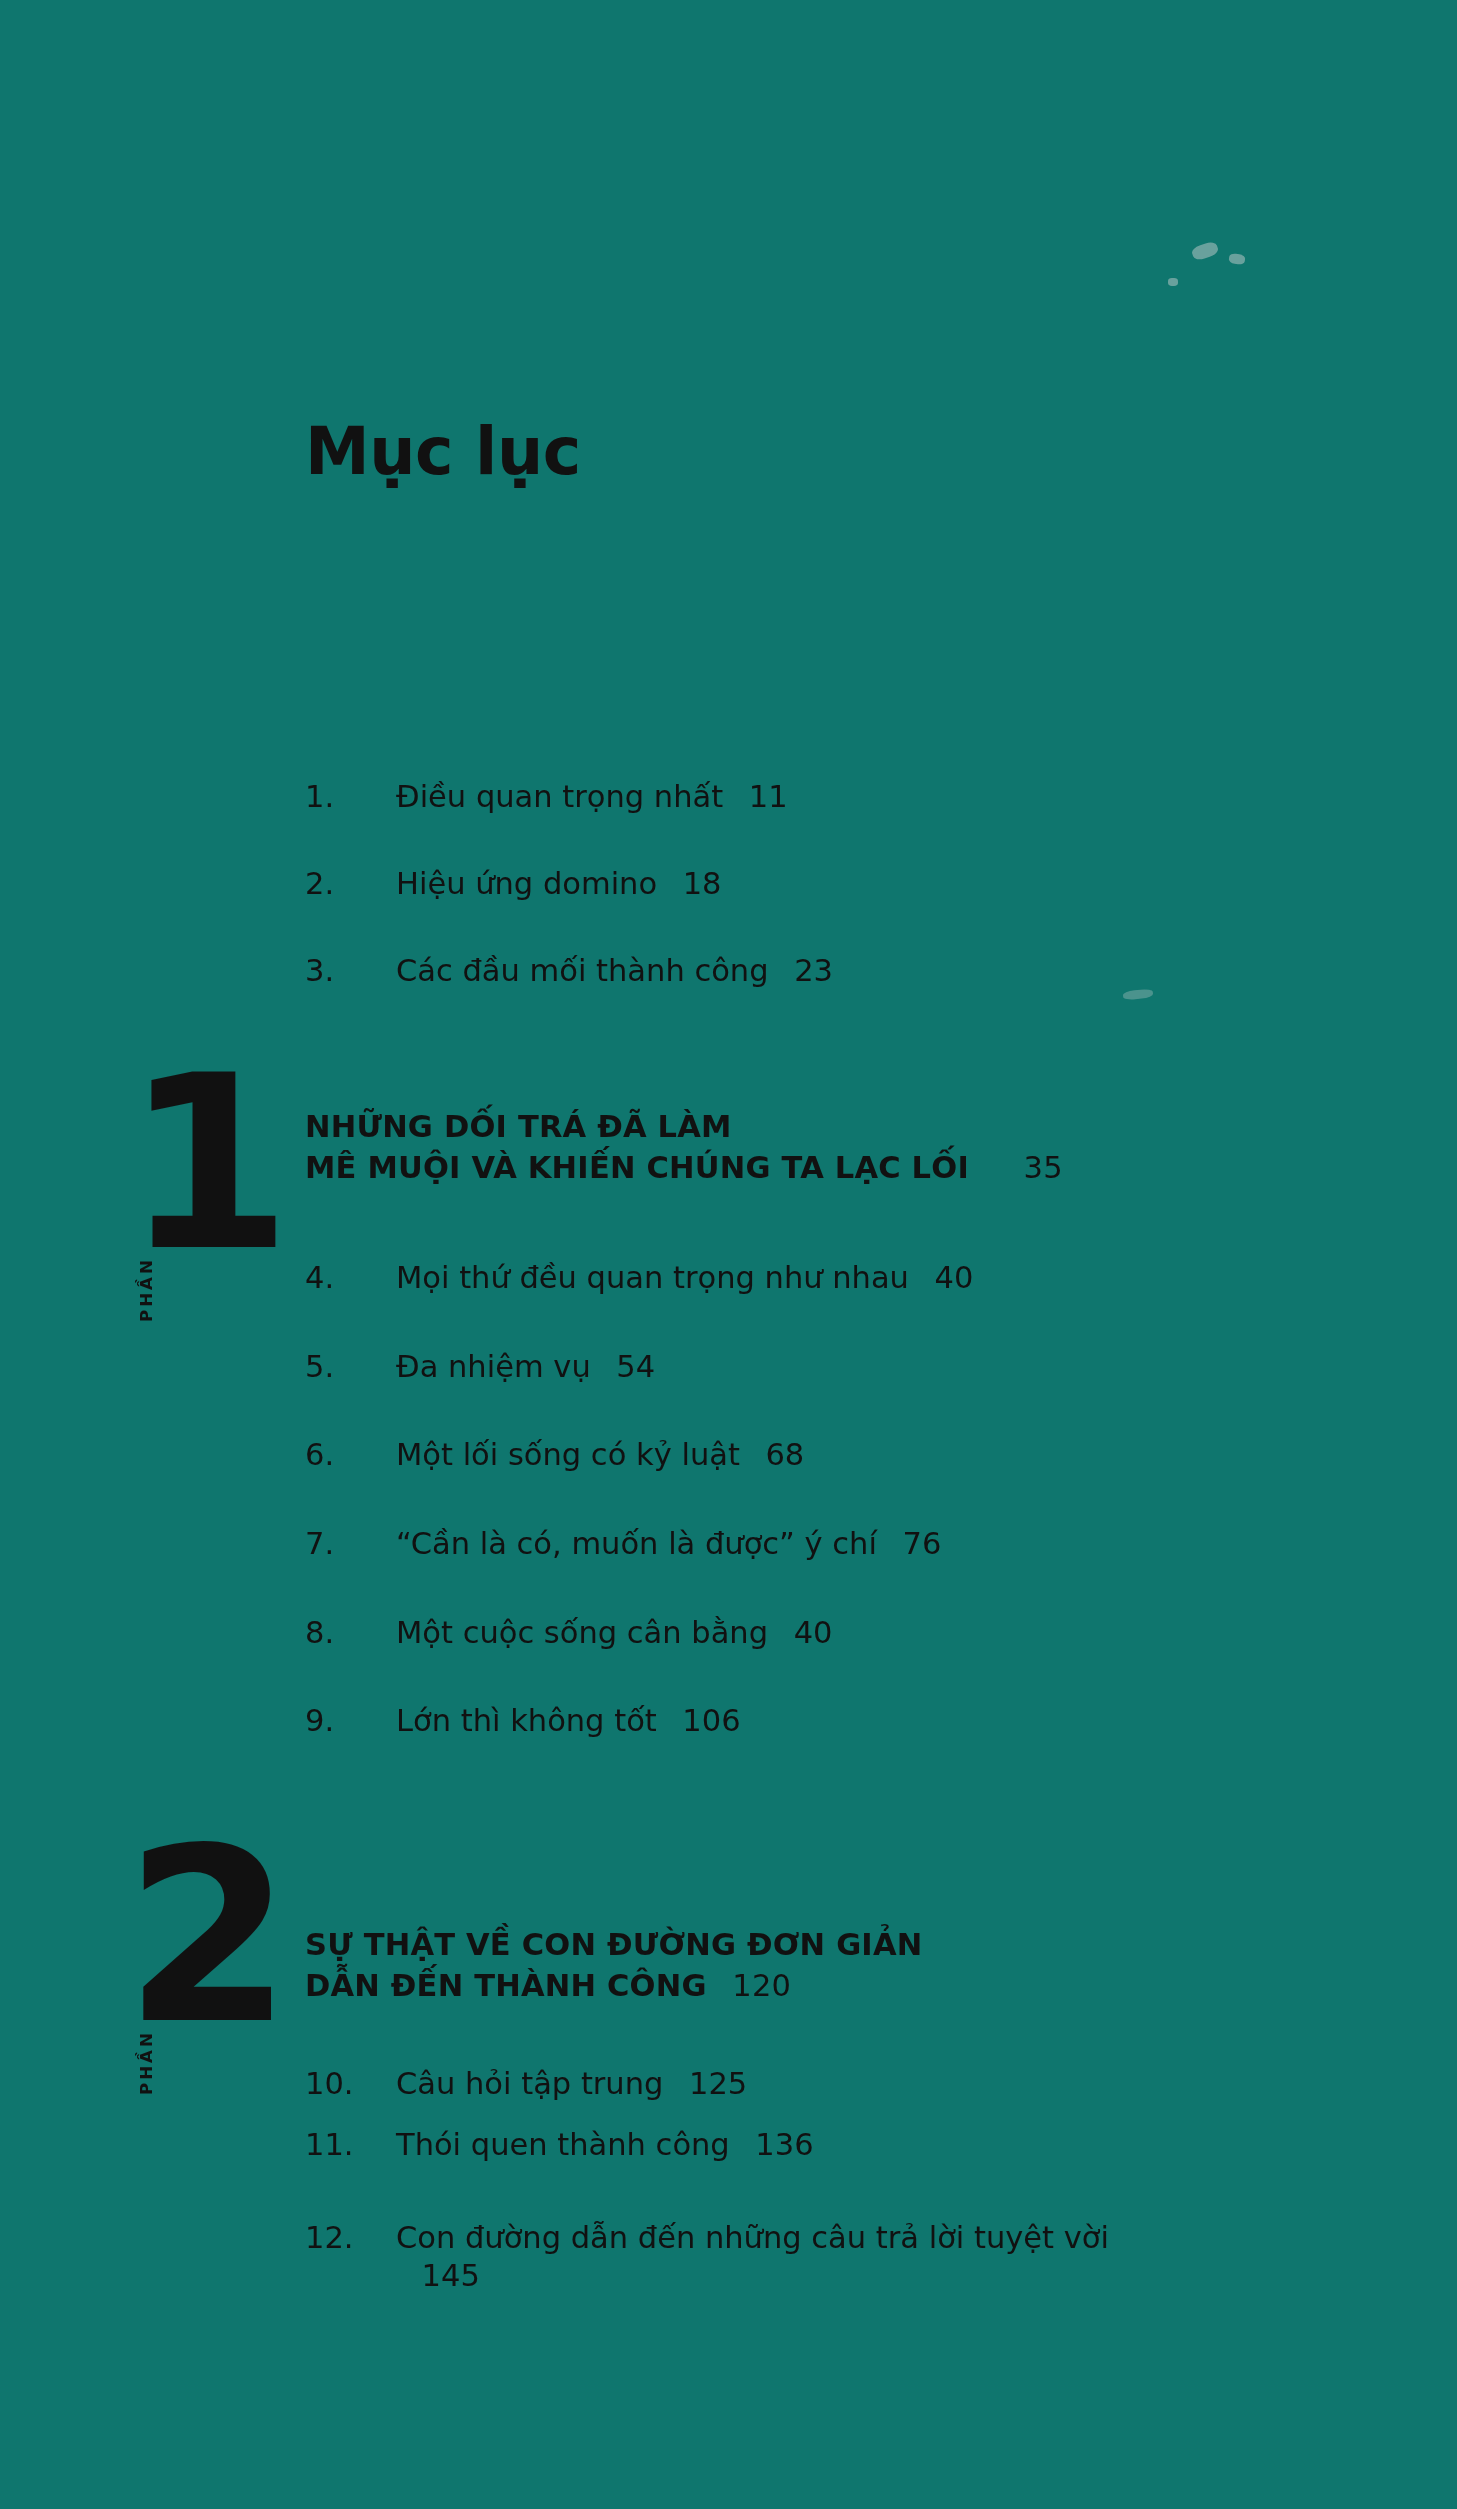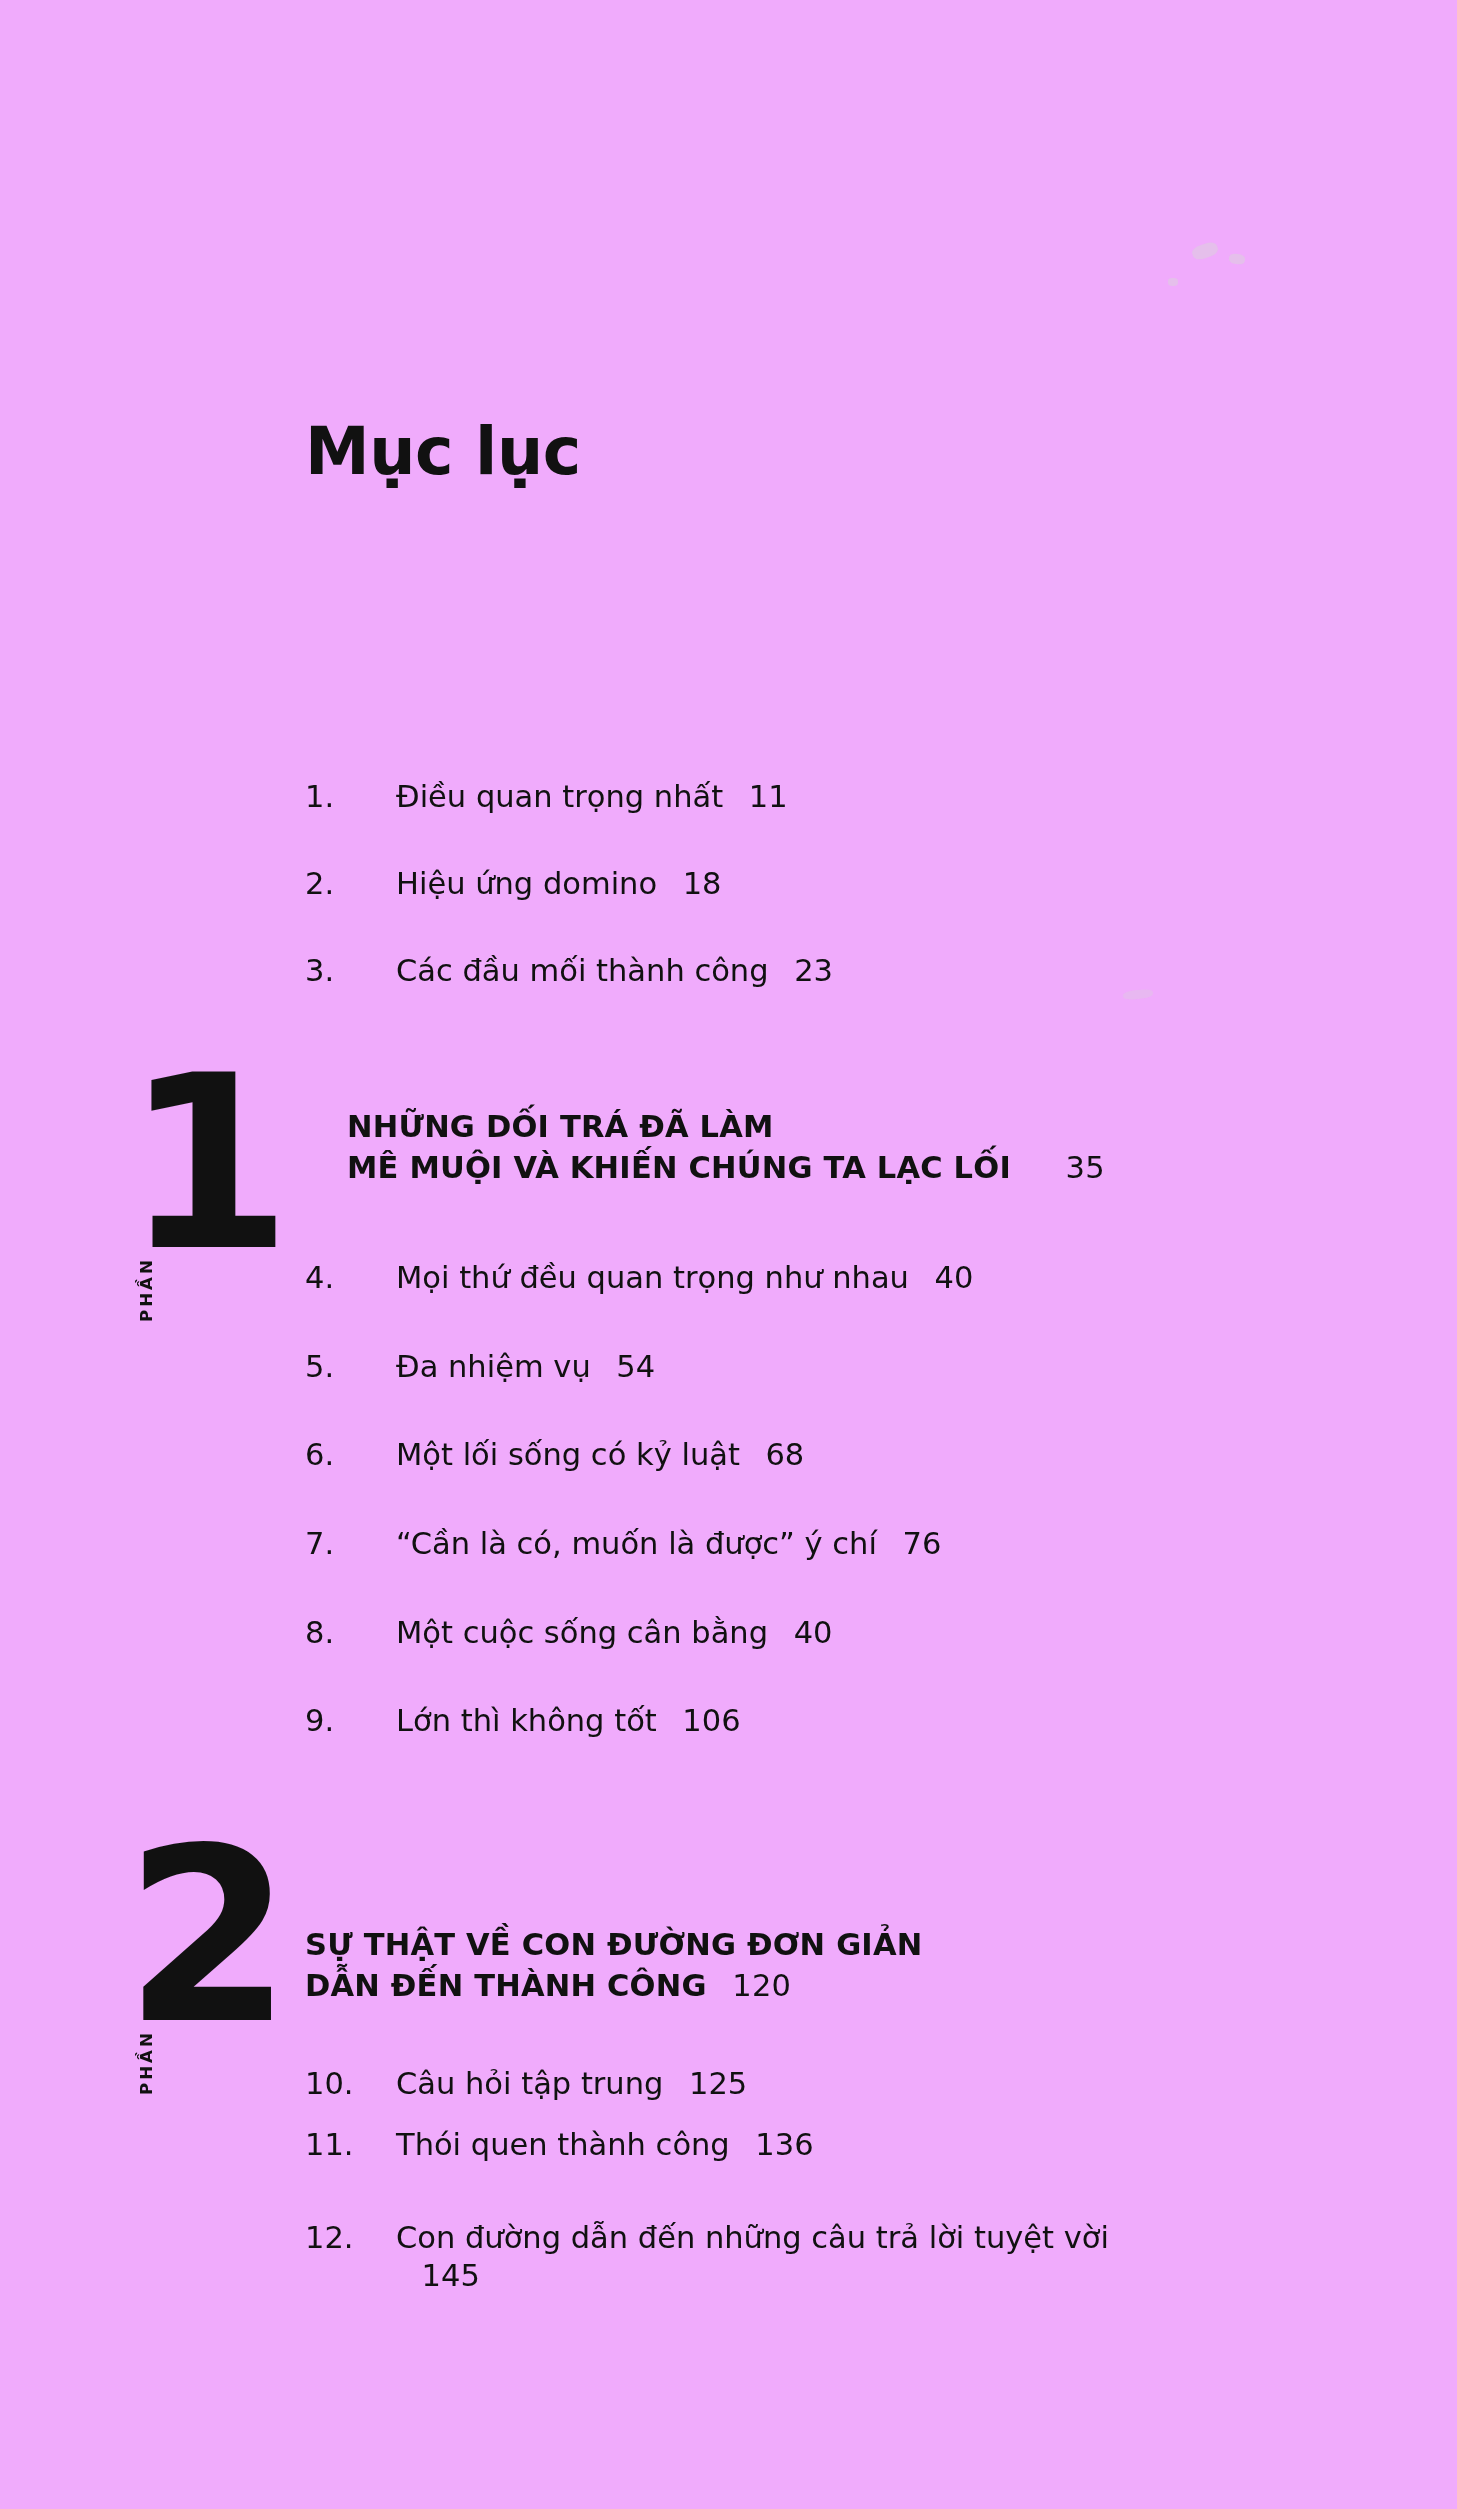--- a/index.html
+++ b/index.html
@@ -12,21 +12,21 @@
     height: 2510px;
     position: relative;
     font-family: "DejaVu Sans", "Liberation Sans", sans-serif;
     color: #111111;
     overflow: hidden;
   }
 
   .page {
     position: absolute;
     inset: 0;
-    background: #f0abfc;
+    background: #0f766e;
   }
 
   
   .smudge {
     position: absolute;
     background: #d8d8d8;
     opacity: .45;
     border-radius: 40%;
   }
   .smudge.a { left: 1192px; top: 244px; width: 25.6px; height: 13.8px; transform: rotate(-18deg); }
@@ -128,21 +128,21 @@
     <span class="num">3.</span>
     <span class="txt">Các đầu mối thành công</span>
     <span class="pg">23</span>
   </div>
 
   <div class="part-marker" style="left:128px; top:1084px;">
     <div class="vlabel">PHẦN</div>
     <div class="bignum">1</div>
   </div>
 
-  <div class="part-head" style="left:305px; top:1106px;margin-left:42px;">
+  <div class="part-head" style="left:305px; top:1106px;">
     <div>NHỮNG DỐI TRÁ ĐÃ LÀM</div>
     <div style="display:flex; align-items:center;gap:29px;">
       <span>MÊ MUỘI VÀ KHIẾN CHÚNG TA LẠC LỐI</span>
       <span class="pg">35</span>
     </div>
   </div>
 
   <div class="entry" style="left:305px; top:1259px;">
     <span class="num">4.</span>
     <span class="txt">Mọi thứ đều quan trọng như nhau</span>

